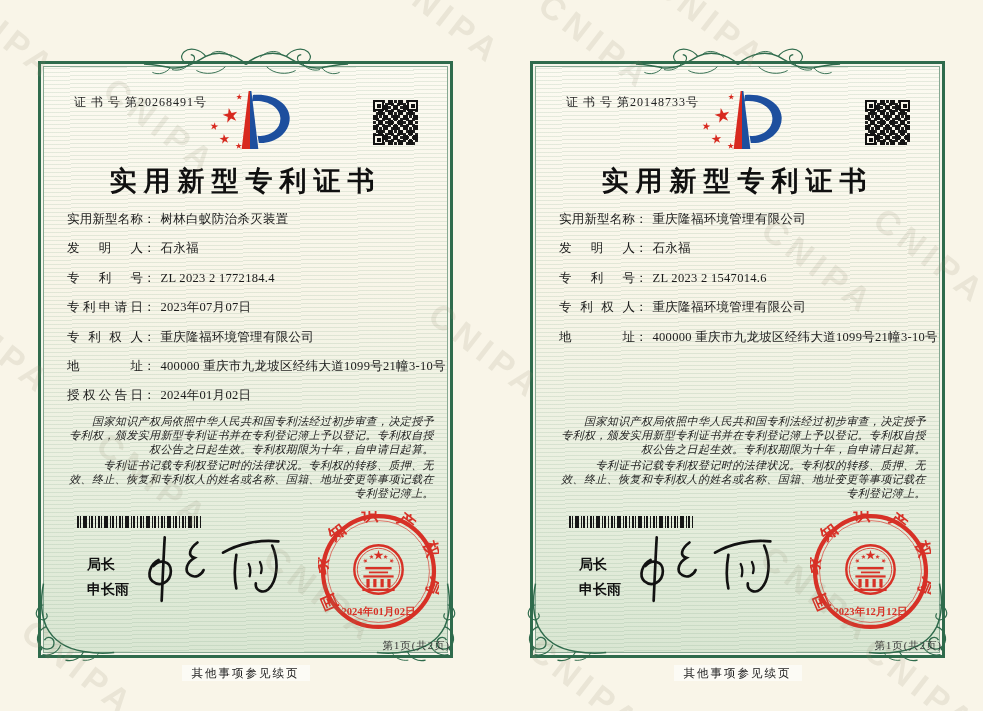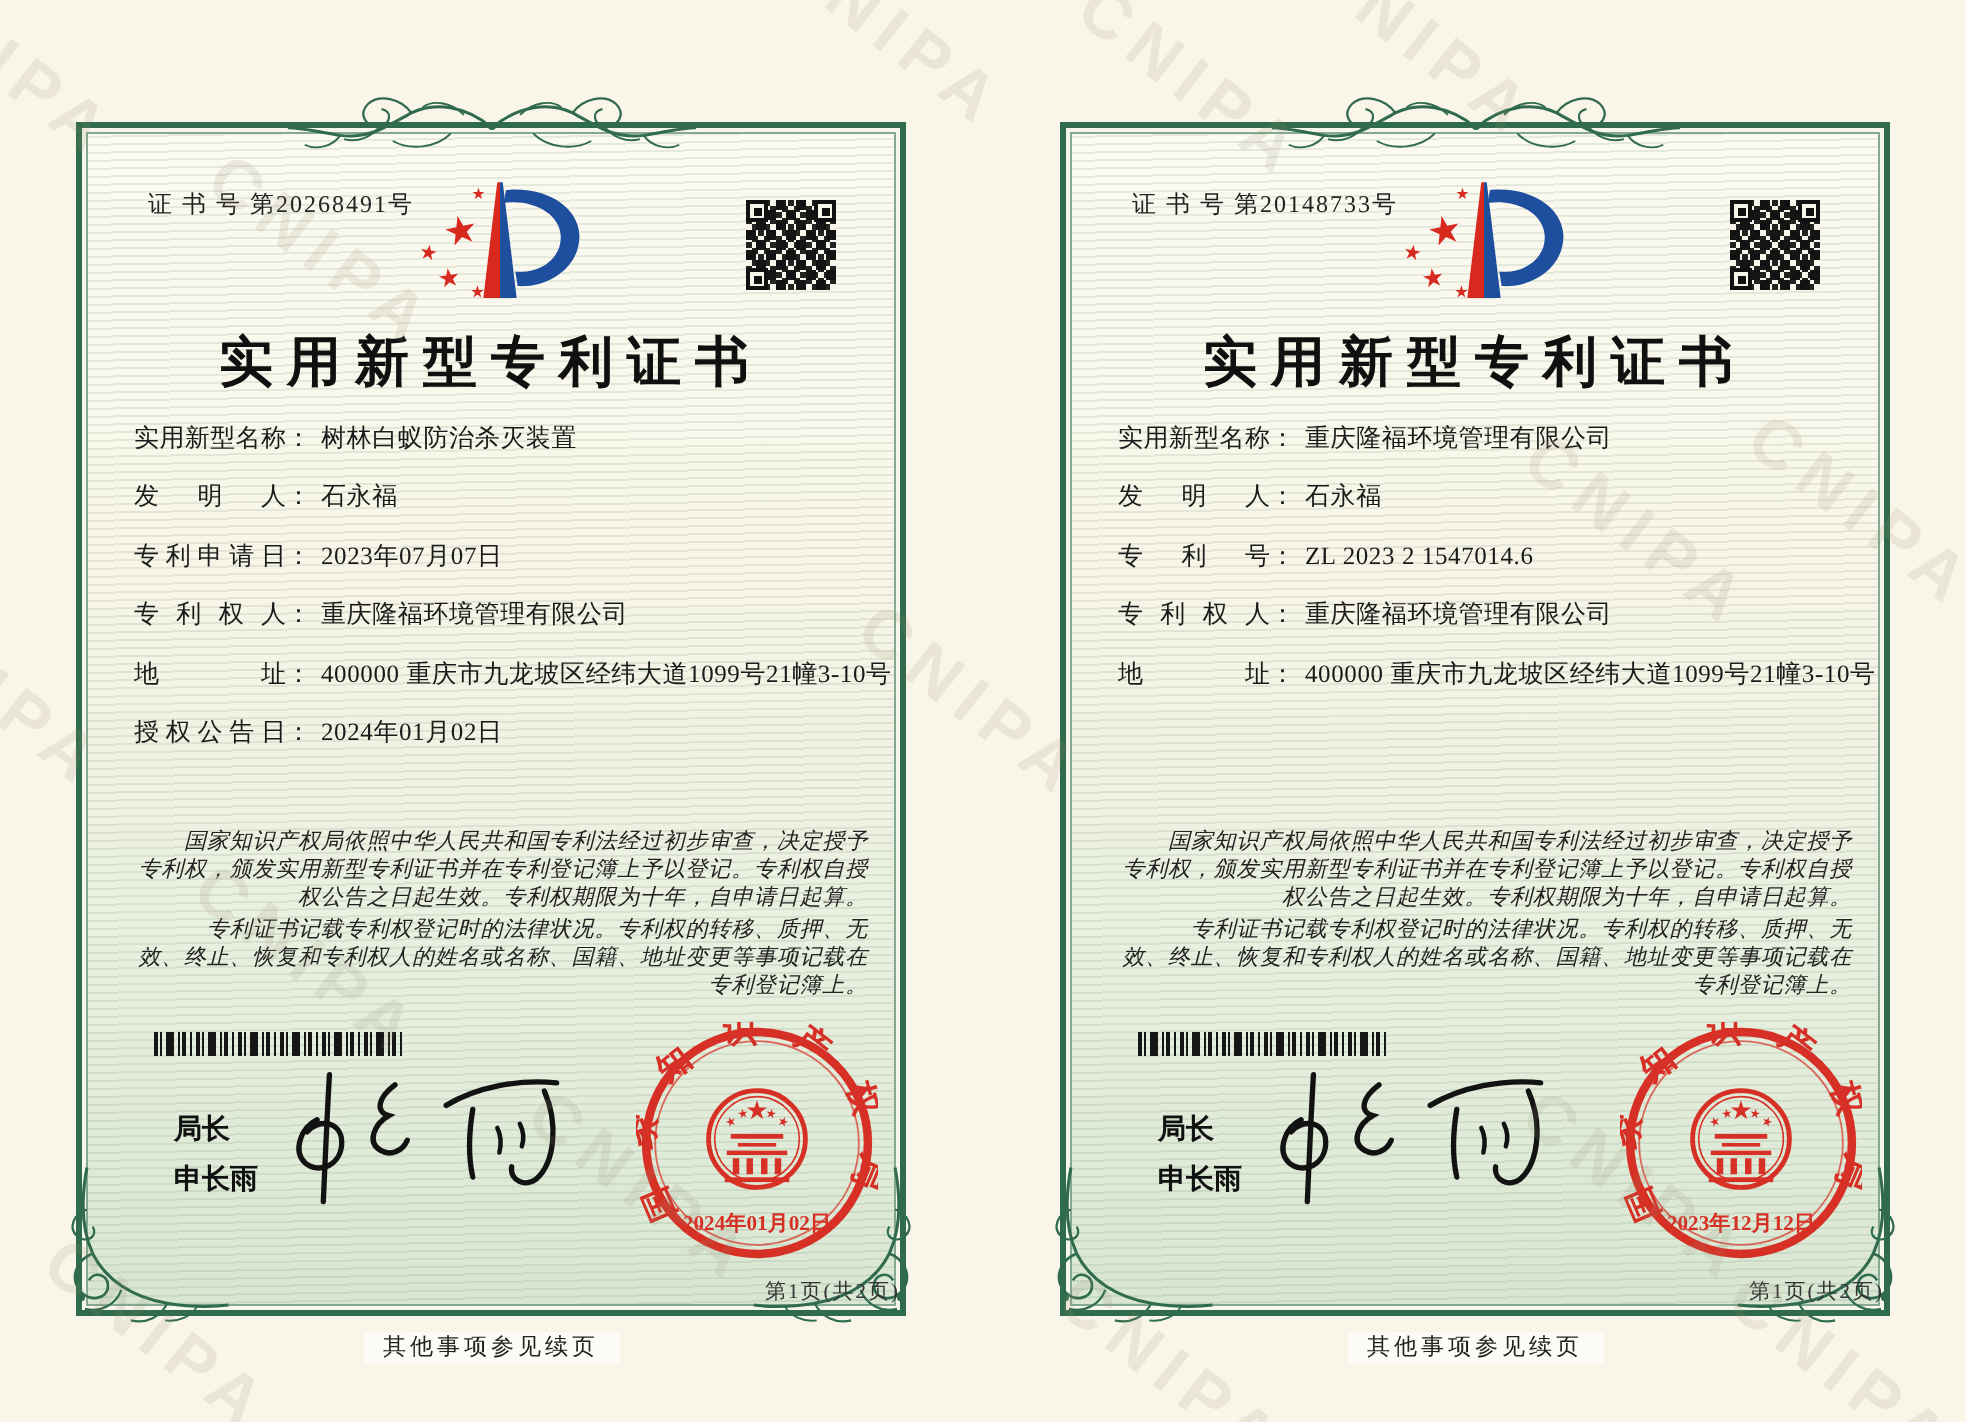--- a/index.html
+++ b/index.html
@@ -170,20 +170,21 @@
   <div class="qr">
       <i class="tl"></i>
       <i class="tr"></i>
       <i class="bl"></i>
     </div>
   <h1 class="title">实用新型专利证书</h1>
 
   <div class="fields">
     <div class="row"><span class="lbl">实用新型名称</span><span class="colon">：</span><span class="val">树林白蚁防治杀灭装置</span></div>
     <div class="row"><span class="lbl">发明人</span><span class="colon">：</span><span class="val">石永福</span></div>
+    <div class="row"><span class="lbl">专利号</span><span class="colon">：</span><span class="val">ZL 2023 2 1772184.4</span></div>
     <div class="row"><span class="lbl">专利申请日</span><span class="colon">：</span><span class="val">2023年07月07日</span></div>
     <div class="row"><span class="lbl">专利权人</span><span class="colon">：</span><span class="val">重庆隆福环境管理有限公司</span></div>
     <div class="row"><span class="lbl">地址</span><span class="colon">：</span><span class="val">400000 重庆市九龙坡区经纬大道1099号21幢3-10号</span></div>
     <div class="row">
       <span class="lbl">授权公告日</span><span class="colon">：</span><span class="val">2024年01月02日</span>
     </div>
   </div>
 
   <div class="paras">
     <p>国家知识产权局依照中华人民共和国专利法经过初步审查，决定授予专利权，颁发实用新型专利证书并在专利登记簿上予以登记。专利权自授权公告之日起生效。专利权期限为十年，自申请日起算。</p>

